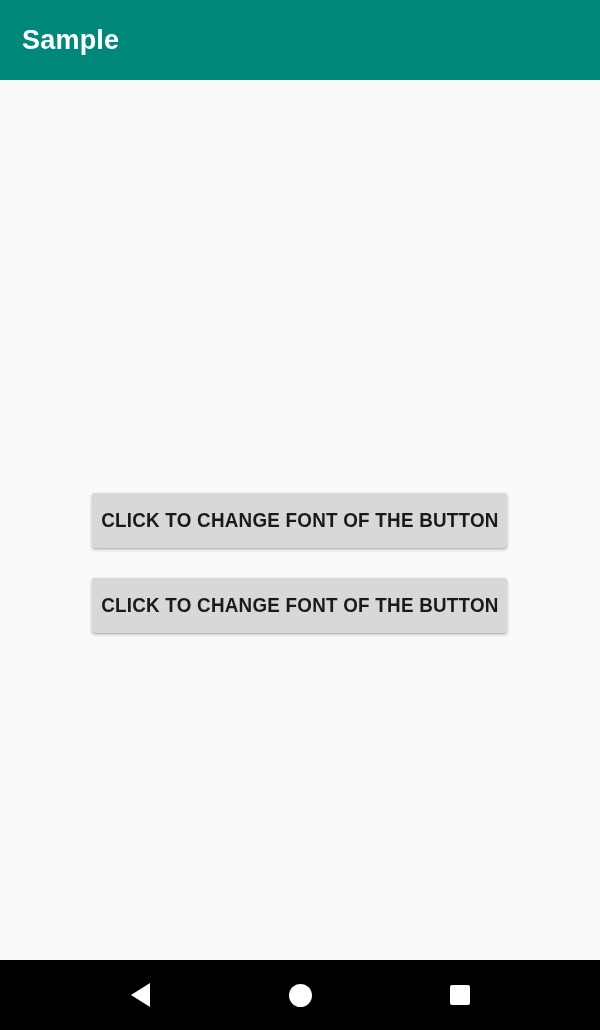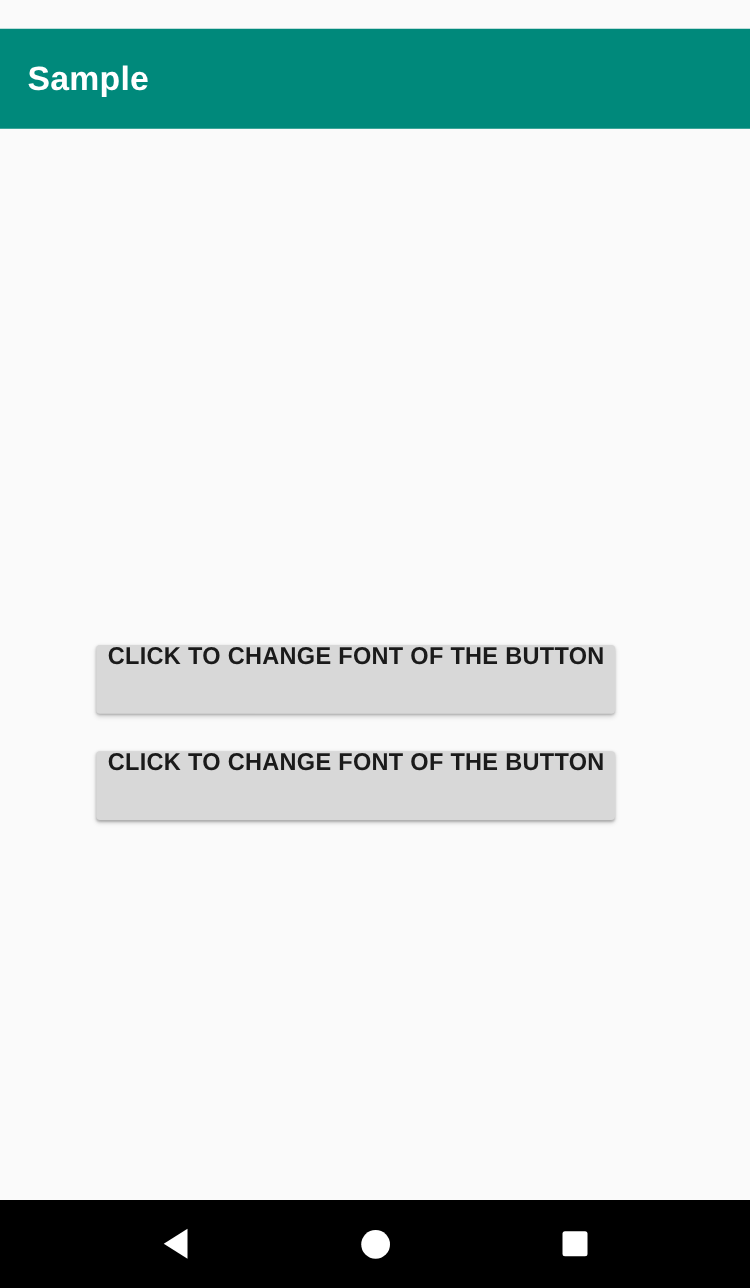--- a/index.html
+++ b/index.html
@@ -27,48 +27,48 @@
   #appbar {
     height: 80px;
     min-height: 80px;
     background: #00897b;
     display: flex;
     align-items: center;
     padding-left: 22px;
     box-sizing: border-box;
     position: relative;
     z-index: 5;
-    margin-top: 23px;
   }
   #appbar-title {
     color: #ffffff;
     font-size: 27px;
     font-weight: 700;
     letter-spacing: 0.2px;
     line-height: 1;
     font-family: "Liberation Sans", sans-serif;
   }
 
   
   #content {
     flex: 1;
     position: relative;
     background: #fafafa;
   }
 
   .mat-button {
     position: absolute;
-    left: 77px;
+    left: 92px;
     width: 415px;
     height: 55px;
     background: #d8d8d8;
     border: none;
     border-radius: 3px;
     color: #1c1c1c;
     display: flex;
+    align-items: center;
     justify-content: center;
     box-sizing: border-box;
     padding: 0;
     box-shadow: 0 1px 2px rgba(0,0,0,0.22), 0 2px 4px rgba(0,0,0,0.14);
     cursor: pointer;
     overflow: hidden;
   }
 
   #button-primary {
     top: 413px;

